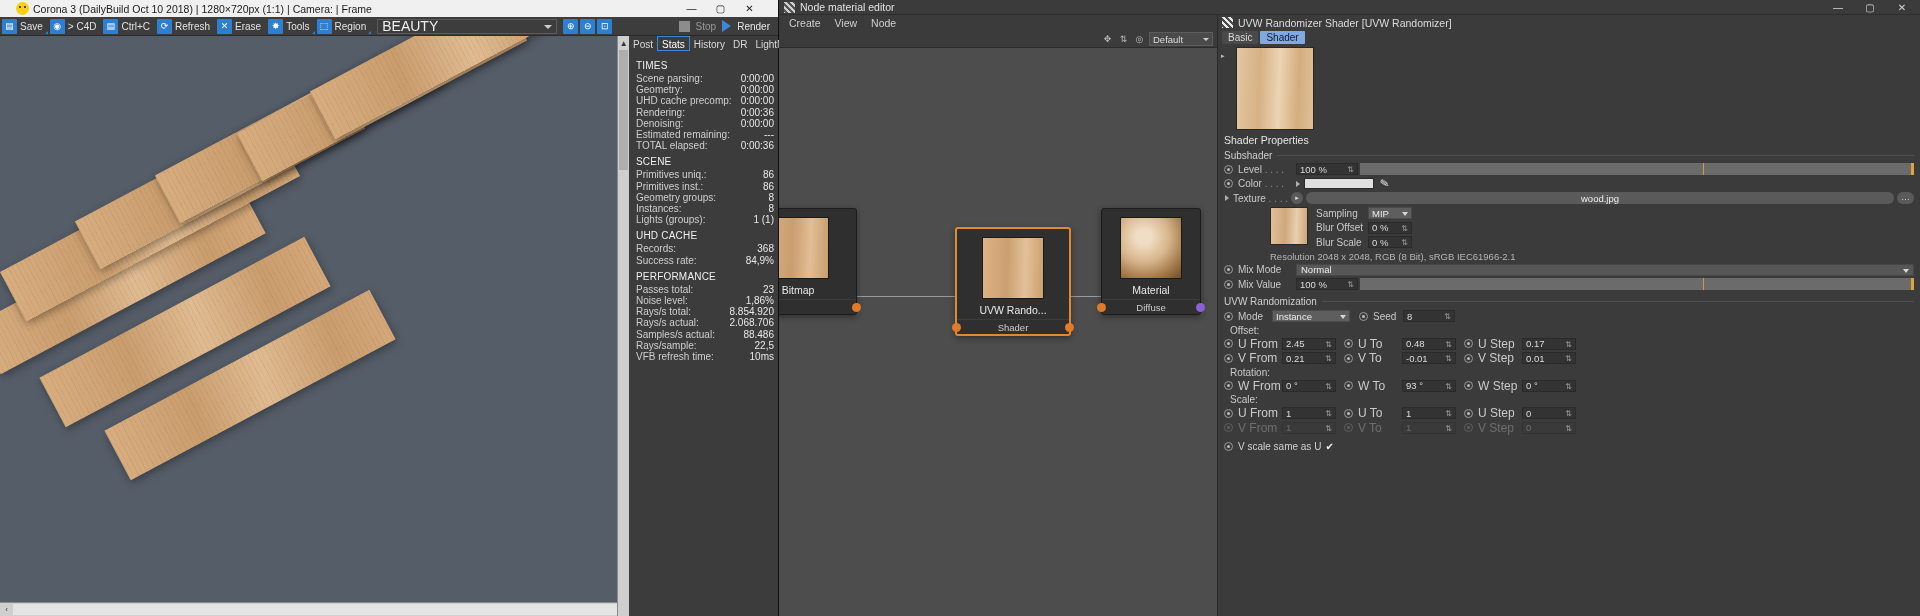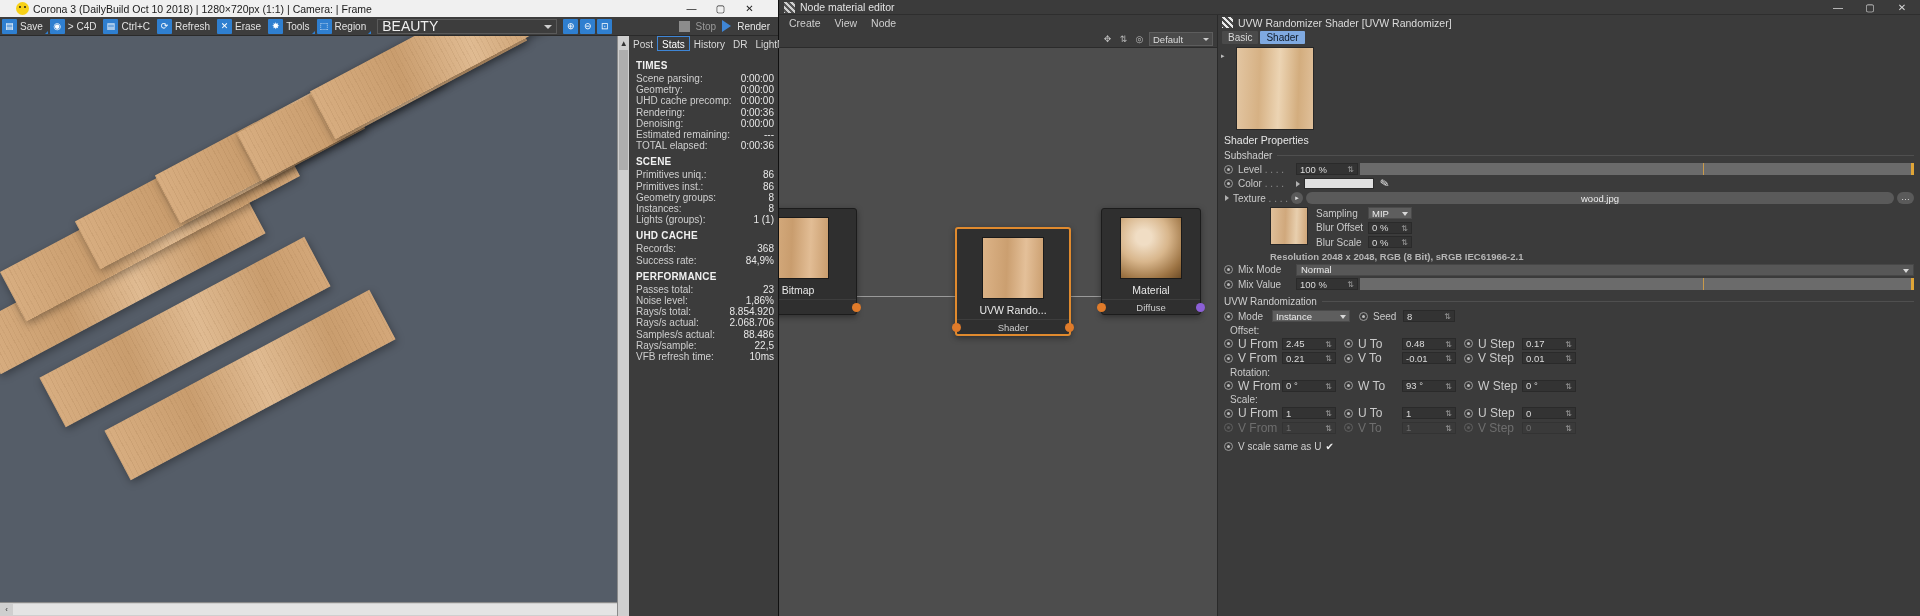--- a/index.html
+++ b/index.html
@@ -65,21 +65,21 @@
         background:#cfcfcf; border-top:1px solid #8a8a8a; display:flex; align-items:center; justify-content:space-between;}
   .vfb-hscroll .ar{ width:13px;text-align:center;color:#333;font-size:8px;}
   .vfb-hscroll .track{ flex:1; height:11px; background:#e4e4e4;}
 
   
   .stats{ width:149px; background:#3c3c3c; display:flex; flex-direction:column; }
   .stats-tabs{ display:flex; height:15px; background:#3c3c3c; font-size:10px; align-items:stretch;}
   .stab{ padding:1px 4px 0 4px; color:#d9d9d9; display:flex; align-items:center;}
   .stab.active{ border:1px solid #3f86d6; color:#fff; }
   .stats-list{ padding:4px 4px 0 7px; }
-  .sect{ font-weight:bold; color:#f0f0f0; font-size:10px; margin:5px 0 2px 0; letter-spacing:.2px;}
+  .sect{ font-weight:normal; color:#f0f0f0; font-size:10px; margin:5px 0 2px 0; letter-spacing:.2px;}
   .srow{ display:flex; justify-content:space-between; font-size:10px; line-height:11.2px; color:#cfcfcf;}
   .srow .v{ color:#e8e8e8; }
 
   
   .nme{ position:relative; width:1141px; height:616px; background:#3b3b3b; }
   .nme-titlebar{ height:15px; background:#3b3b3b; display:flex; align-items:center;
         padding:0 2px; font-size:10.5px; color:#e3e3e3; border-bottom:1px solid #2e2e2e;}
   .nme-ico{ width:11px;height:11px;margin:0 5px 0 3px; background:
         linear-gradient(45deg,#cfcfcf 25%,#555 25% 50%,#cfcfcf 50% 75%,#555 75%);
         background-size:6px 6px; flex:0 0 auto;}
@@ -148,21 +148,21 @@
   .texfield{ flex:1; height:12px; background:#5a5a5a; border-radius:6px; display:flex;
         align-items:center; justify-content:center; font-size:9.5px; color:#ededed; margin:0 3px;}
   .circbtn{ width:12px;height:12px;border-radius:50%;background:#5a5a5a;display:flex;
         align-items:center;justify-content:center;font-size:7px;color:#ddd;flex:0 0 auto;}
   .dots3{ width:17px;height:12px;background:#5a5a5a;border-radius:6px;text-align:center;
         font-size:9px;color:#ddd;line-height:11px;flex:0 0 auto;}
   .selbox{ height:12px;background:#5e5e5e;border:1px solid #4a4a4a;font-size:9.5px;color:#ececec;
         display:flex;align-items:center;padding:0 3px;position:relative;}
   .selbox .arr{position:absolute;right:3px;top:4px;width:0;height:0;border-left:3px solid transparent;border-right:3px solid transparent;border-top:4px solid #d8d8d8;}
   .smalltex{ width:38px;height:38px;border:1px solid #272727;}
-  .restext{ font-size:9.5px; color:#b6b6b6; padding-left:46px; margin-top:2px;font-weight:bold;}
+  .restext{ font-size:9.5px; color:#b6b6b6; padding-left:46px; margin-top:2px;}
   .wide-sel{ flex:1; height:12px; background:#575757; border:1px solid #474747; font-size:9.5px;
         color:#ececec; display:flex; align-items:center; padding:0 4px; position:relative;}
   .wide-sel .arr{position:absolute;right:4px;top:4px;width:0;height:0;border-left:3px solid transparent;border-right:3px solid transparent;border-top:4px solid #d8d8d8;}
   .sub{ font-size:10px; color:#cacaca; padding:2px 0 0 6px;}
   .tri3{ width:0;height:0;border-top:3px solid transparent;border-bottom:3px solid transparent;border-left:4px solid #b0b0b0; margin-right:4px;}
   .check{ color:#f0f0f0; font-size:10px; margin-left:4px;}
   .cell{ display:flex; align-items:center; }
   .cell .lb{ width:44px; font-size:12px; color:#cacaca;}
   .cell .lb.dim{ color:#6e6e6e;}
 </style>

